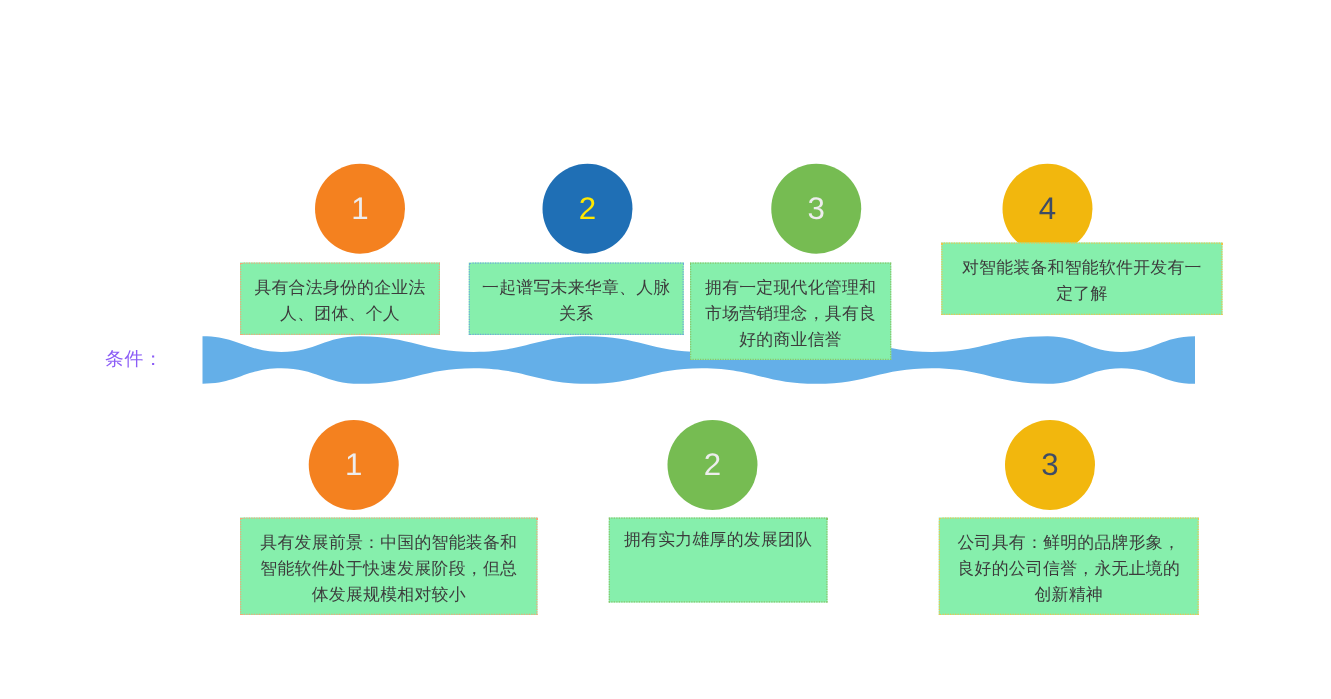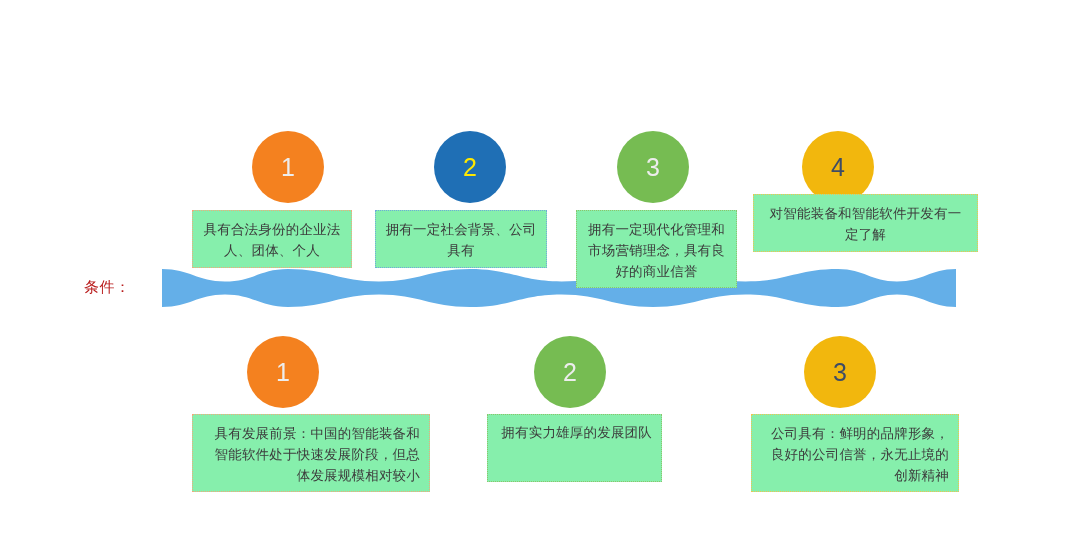--- a/index.html
+++ b/index.html
@@ -19,21 +19,21 @@
   .heading .line{
     font-size:17px;line-height:33px;letter-spacing:.5px;white-space:pre;
   }
 
   
   .row{position:absolute;left:0;width:1065px;}
   .row-1{top:120px;height:180px;}
   .row-2{top:325px;height:190px;}
 
   .row-label{
-    position:absolute;left:84px;font-size:15px;color:#b91c1c;
+    position:absolute;left:84px;font-size:15px;color:#8b5cf6;
     letter-spacing:.5px;white-space:nowrap;
   }
   .row-1 .row-label{top:158px;}
 
   
   .ribbon{position:absolute;left:162px;width:794px;}
   .row-1 .ribbon{top:142px;height:52px;}
   .ribbon svg{display:block;width:100%;height:100%;overflow:visible;}
 
   
@@ -44,21 +44,21 @@
   }
 
   
   .cap{
     position:absolute;background:#86efac;
     font-size:13.5px;line-height:21px;color:#3c3c3c;
     padding:8px 9px;box-sizing:border-box;
     letter-spacing:.2px;
   }
   .cap.center{text-align:center;}
-  .cap.left{text-align:right;}
+  .cap.left{text-align:center;}
 </style>
 </head>
 <body>
 
 <div class="stage">
 
 
   <div class="row row-1">
     <div class="row-label">条件：</div>
     <div class="ribbon" id="ribbon-0">
@@ -75,22 +75,22 @@
         </div>
         <div class="circle" style="left: 617px; top: 11px; background: rgb(118, 188, 82); color: rgb(237, 237, 237);">
           <span>3</span>
         </div>
         <div class="circle" style="left: 802px; top: 11px; background: rgb(242, 183, 13); color: rgb(62, 76, 102);">
           <span>4</span>
         </div>
       </div>
     <div id="caps-0">
         <div class="cap center" style="left: 192px; top: 90px; width: 160px; height: 58px; border: 1px dotted rgb(244, 166, 122);">具有合法身份的企业法人、团体、个人</div>
-        <div class="cap center" style="left: 375px; top: 90px; width: 172px; height: 58px; border: 1px dotted rgb(111, 168, 220);">拥有一定社会背景、公司具有</div>
-        <div class="cap center" style="left: 576px; top: 90px; width: 161px; height: 78px; border: 1px dotted rgb(140, 195, 107);">拥有一定现代化管理和市场营销理念，具有良好的商业信誉</div>
+        <div class="cap center" style="left: 375px; top: 90px; width: 172px; height: 58px; border: 1px dotted rgb(111, 168, 220);">一起谱写未来华章、人脉关系</div>
+        <div class="cap center" style="left: 552px; top: 90px; width: 161px; height: 78px; border: 1px dotted rgb(140, 195, 107);">拥有一定现代化管理和市场营销理念，具有良好的商业信誉</div>
         <div class="cap center" style="left: 753px; top: 74px; width: 225px; height: 58px; border: 1px dotted rgb(240, 195, 78);">对智能装备和智能软件开发有一定了解</div>
       </div>
   </div>
 
   <div class="row row-2">
 
     <div id="circles-1">
         <div class="circle" style="left: 247px; top: 11px; background: rgb(244, 129, 31); color: rgb(237, 237, 237);">
           <span>1</span>
         </div>

